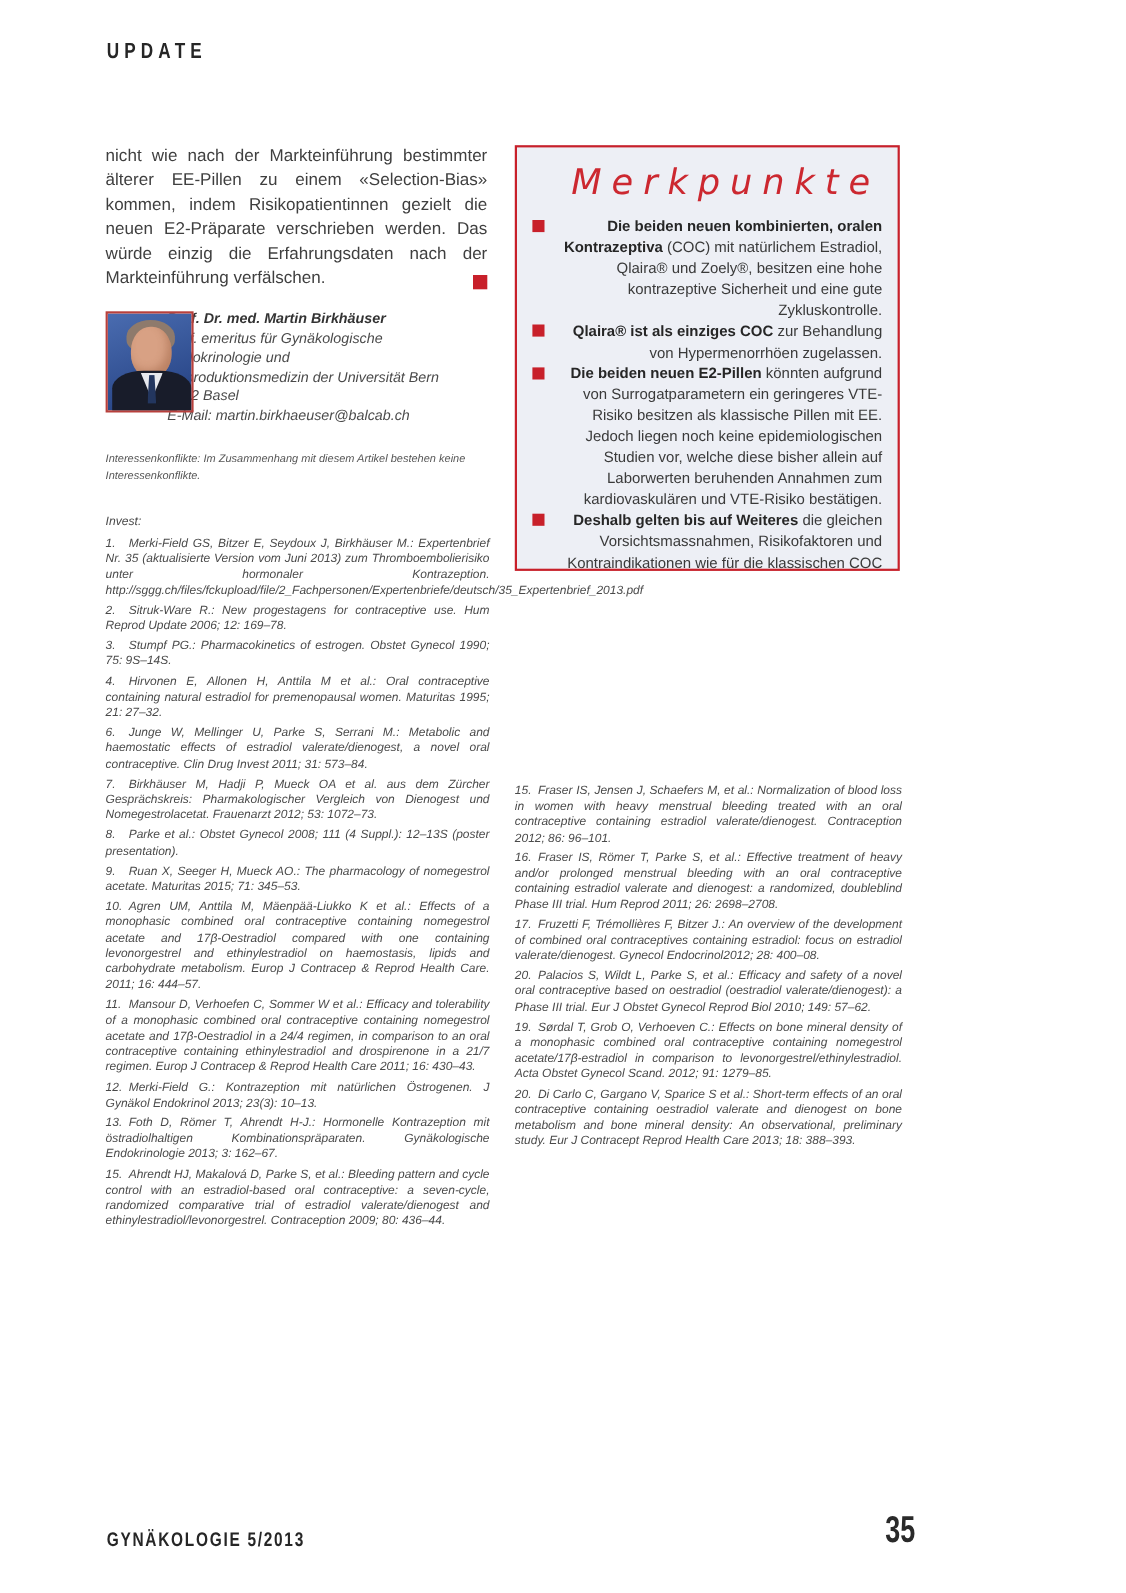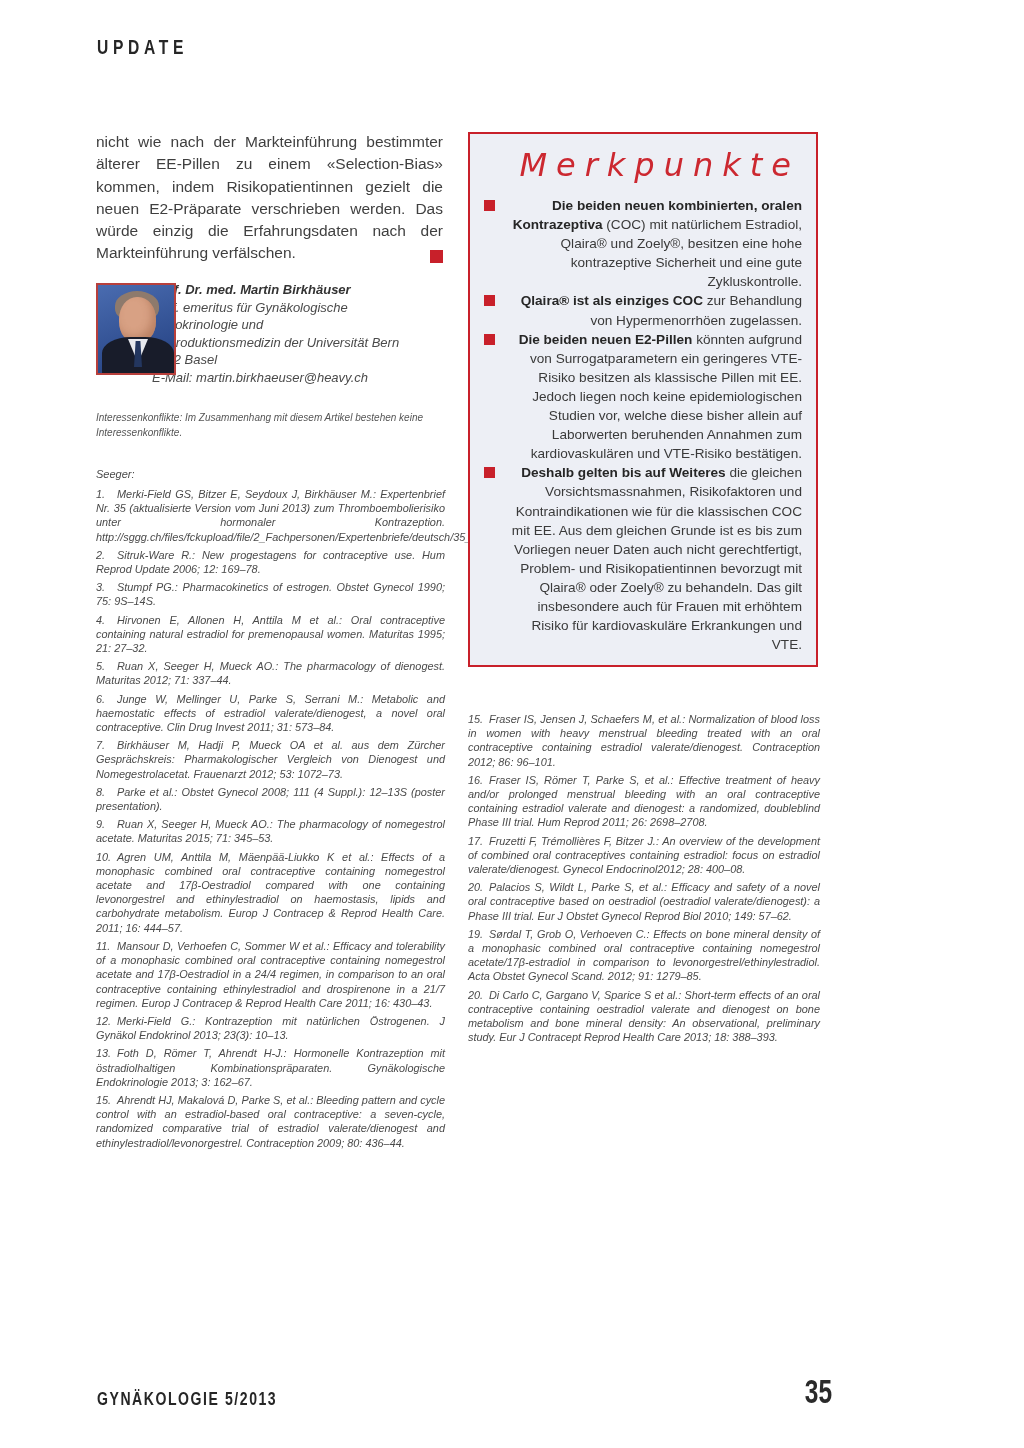--- a/index.html
+++ b/index.html
@@ -61,21 +61,21 @@
   .refs { position:absolute; font-style:italic; color:#4a4a4a; }
   .refs-left  { left:96px;  top:487px; width:349px; }
   .refs-right { left:468px; top:712px; width:352px; }
   .ref {
     font-size:10.9px; line-height:14.2px; text-align:justify;
     margin-bottom:4px;
   }
   .ref-num { display:inline-block; min-width:21px; }
   
   .merk-box {
-    position:absolute; left:468px; top:132px; width:350px; height:535px;
+    position:absolute; left:468px; top:132px; width:350px; height:387px;
     background:#edeff5; border:2px solid #c8202a;
     padding:8px 14px 0 12px; overflow:hidden;
   }
   .merk-title {
     font-family:"DejaVu Sans", sans-serif;
     font-style:italic; font-size:32px; letter-spacing:9px;
     color:#cc2830; text-align:right; padding-right:2px;
     margin:4px 0 12px 0; white-space:nowrap;
   }
   .merk-list { list-style:none; }
@@ -114,34 +114,33 @@
     <div class="photo-suit"></div>
     <div class="photo-shirt"></div>
     <div class="photo-tie"></div>
   </div>
   <div class="author-text">
     <div class="author-name">Prof. Dr. med. Martin Birkhäuser</div>
     <div>Prof. emeritus für Gynäkologische</div>
     <div>Endokrinologie und</div>
     <div>Reproduktionsmedizin der Universität Bern</div>
     <div>4052 Basel</div>
-    <div>E-Mail: martin.birkhaeuser@heavy.ch</div>
+    <div>E-Mail: martin.birkhaeuser@balcab.ch</div>
   </div>
 </div>
 
 <p class="conflict">Interessenkonflikte: Im Zusammenhang mit diesem Artikel bestehen keine Interessenkonflikte.</p>
 
-<div class="sources-label">Seeger:</div>
+<div class="sources-label">Invest:</div>
 
 <div class="refs refs-left">
   <p class="ref"><span class="ref-num">1.</span><span>Merki-Field GS, Bitzer E, Seydoux J, Birkhäuser M.: Expertenbrief Nr. 35 (aktualisierte Version vom Juni 2013) zum Thromboembolierisiko unter hormonaler Kontrazeption. http://sggg.ch/files/fckupload/file/2_Fachpersonen/Expertenbriefe/deutsch/35_Expertenbrief_2013.pdf</span></p>
   <p class="ref"><span class="ref-num">2.</span><span>Sitruk-Ware R.: New progestagens for contraceptive use. Hum Reprod Update 2006; 12: 169–78.</span></p>
   <p class="ref"><span class="ref-num">3.</span><span>Stumpf PG.: Pharmacokinetics of estrogen. Obstet Gynecol 1990; 75: 9S–14S.</span></p>
   <p class="ref"><span class="ref-num">4.</span><span>Hirvonen E, Allonen H, Anttila M et al.: Oral contraceptive containing natural estradiol for premenopausal women. Maturitas 1995; 21: 27–32.</span></p>
-  <p class="ref"><span class="ref-num">5.</span><span>Ruan X, Seeger H, Mueck AO.: The pharmacology of dienogest. Maturitas 2012; 71: 337–44.</span></p>
   <p class="ref"><span class="ref-num">6.</span><span>Junge W, Mellinger U, Parke S, Serrani M.: Metabolic and haemostatic effects of estradiol valerate/dienogest, a novel oral contraceptive. Clin Drug Invest 2011; 31: 573–84.</span></p>
   <p class="ref"><span class="ref-num">7.</span><span>Birkhäuser M, Hadji P, Mueck OA et al. aus dem Zürcher Gesprächskreis: Pharmakologischer Vergleich von Dienogest und Nomegestrolacetat. Frauenarzt 2012; 53: 1072–73.</span></p>
   <p class="ref"><span class="ref-num">8.</span><span>Parke et al.: Obstet Gynecol 2008; 111 (4 Suppl.): 12–13S (poster presentation).</span></p>
   <p class="ref"><span class="ref-num">9.</span><span>Ruan X, Seeger H, Mueck AO.: The pharmacology of nomegestrol acetate. Maturitas 2015; 71: 345–53.</span></p>
   <p class="ref"><span class="ref-num">10.</span><span>Agren UM, Anttila M, Mäenpää-Liukko K et al.: Effects of a monophasic combined oral contraceptive containing nomegestrol acetate and 17β-Oestradiol compared with one containing levonorgestrel and ethinylestradiol on haemostasis, lipids and carbohydrate metabolism. Europ J Contracep &amp; Reprod Health Care. 2011; 16: 444–57.</span></p>
   <p class="ref"><span class="ref-num">11.</span><span>Mansour D, Verhoefen C, Sommer W et al.: Efficacy and tolerability of a monophasic combined oral contraceptive containing nomegestrol acetate and 17β-Oestradiol in a 24/4 regimen, in comparison to an oral contraceptive containing ethinylestradiol and drospirenone in a 21/7 regimen. Europ J Contracep &amp; Reprod Health Care 2011; 16: 430–43.</span></p>
   <p class="ref"><span class="ref-num">12.</span><span>Merki-Field G.: Kontrazeption mit natürlichen Östrogenen. J Gynäkol Endokrinol 2013; 23(3): 10–13.</span></p>
   <p class="ref"><span class="ref-num">13.</span><span>Foth D, Römer T, Ahrendt H-J.: Hormonelle Kontrazeption mit östradiolhaltigen Kombinationspräparaten. Gynäkologische Endokrinologie 2013; 3: 162–67.</span></p>
   <p class="ref"><span class="ref-num">15.</span><span>Ahrendt HJ, Makalová D, Parke S, et al.: Bleeding pattern and cycle control with an estradiol-based oral contraceptive: a seven-cycle, randomized comparative trial of estradiol valerate/dienogest and ethinylestradiol/levonorgestrel. Contraception 2009; 80: 436–44.</span></p>
 </div>

